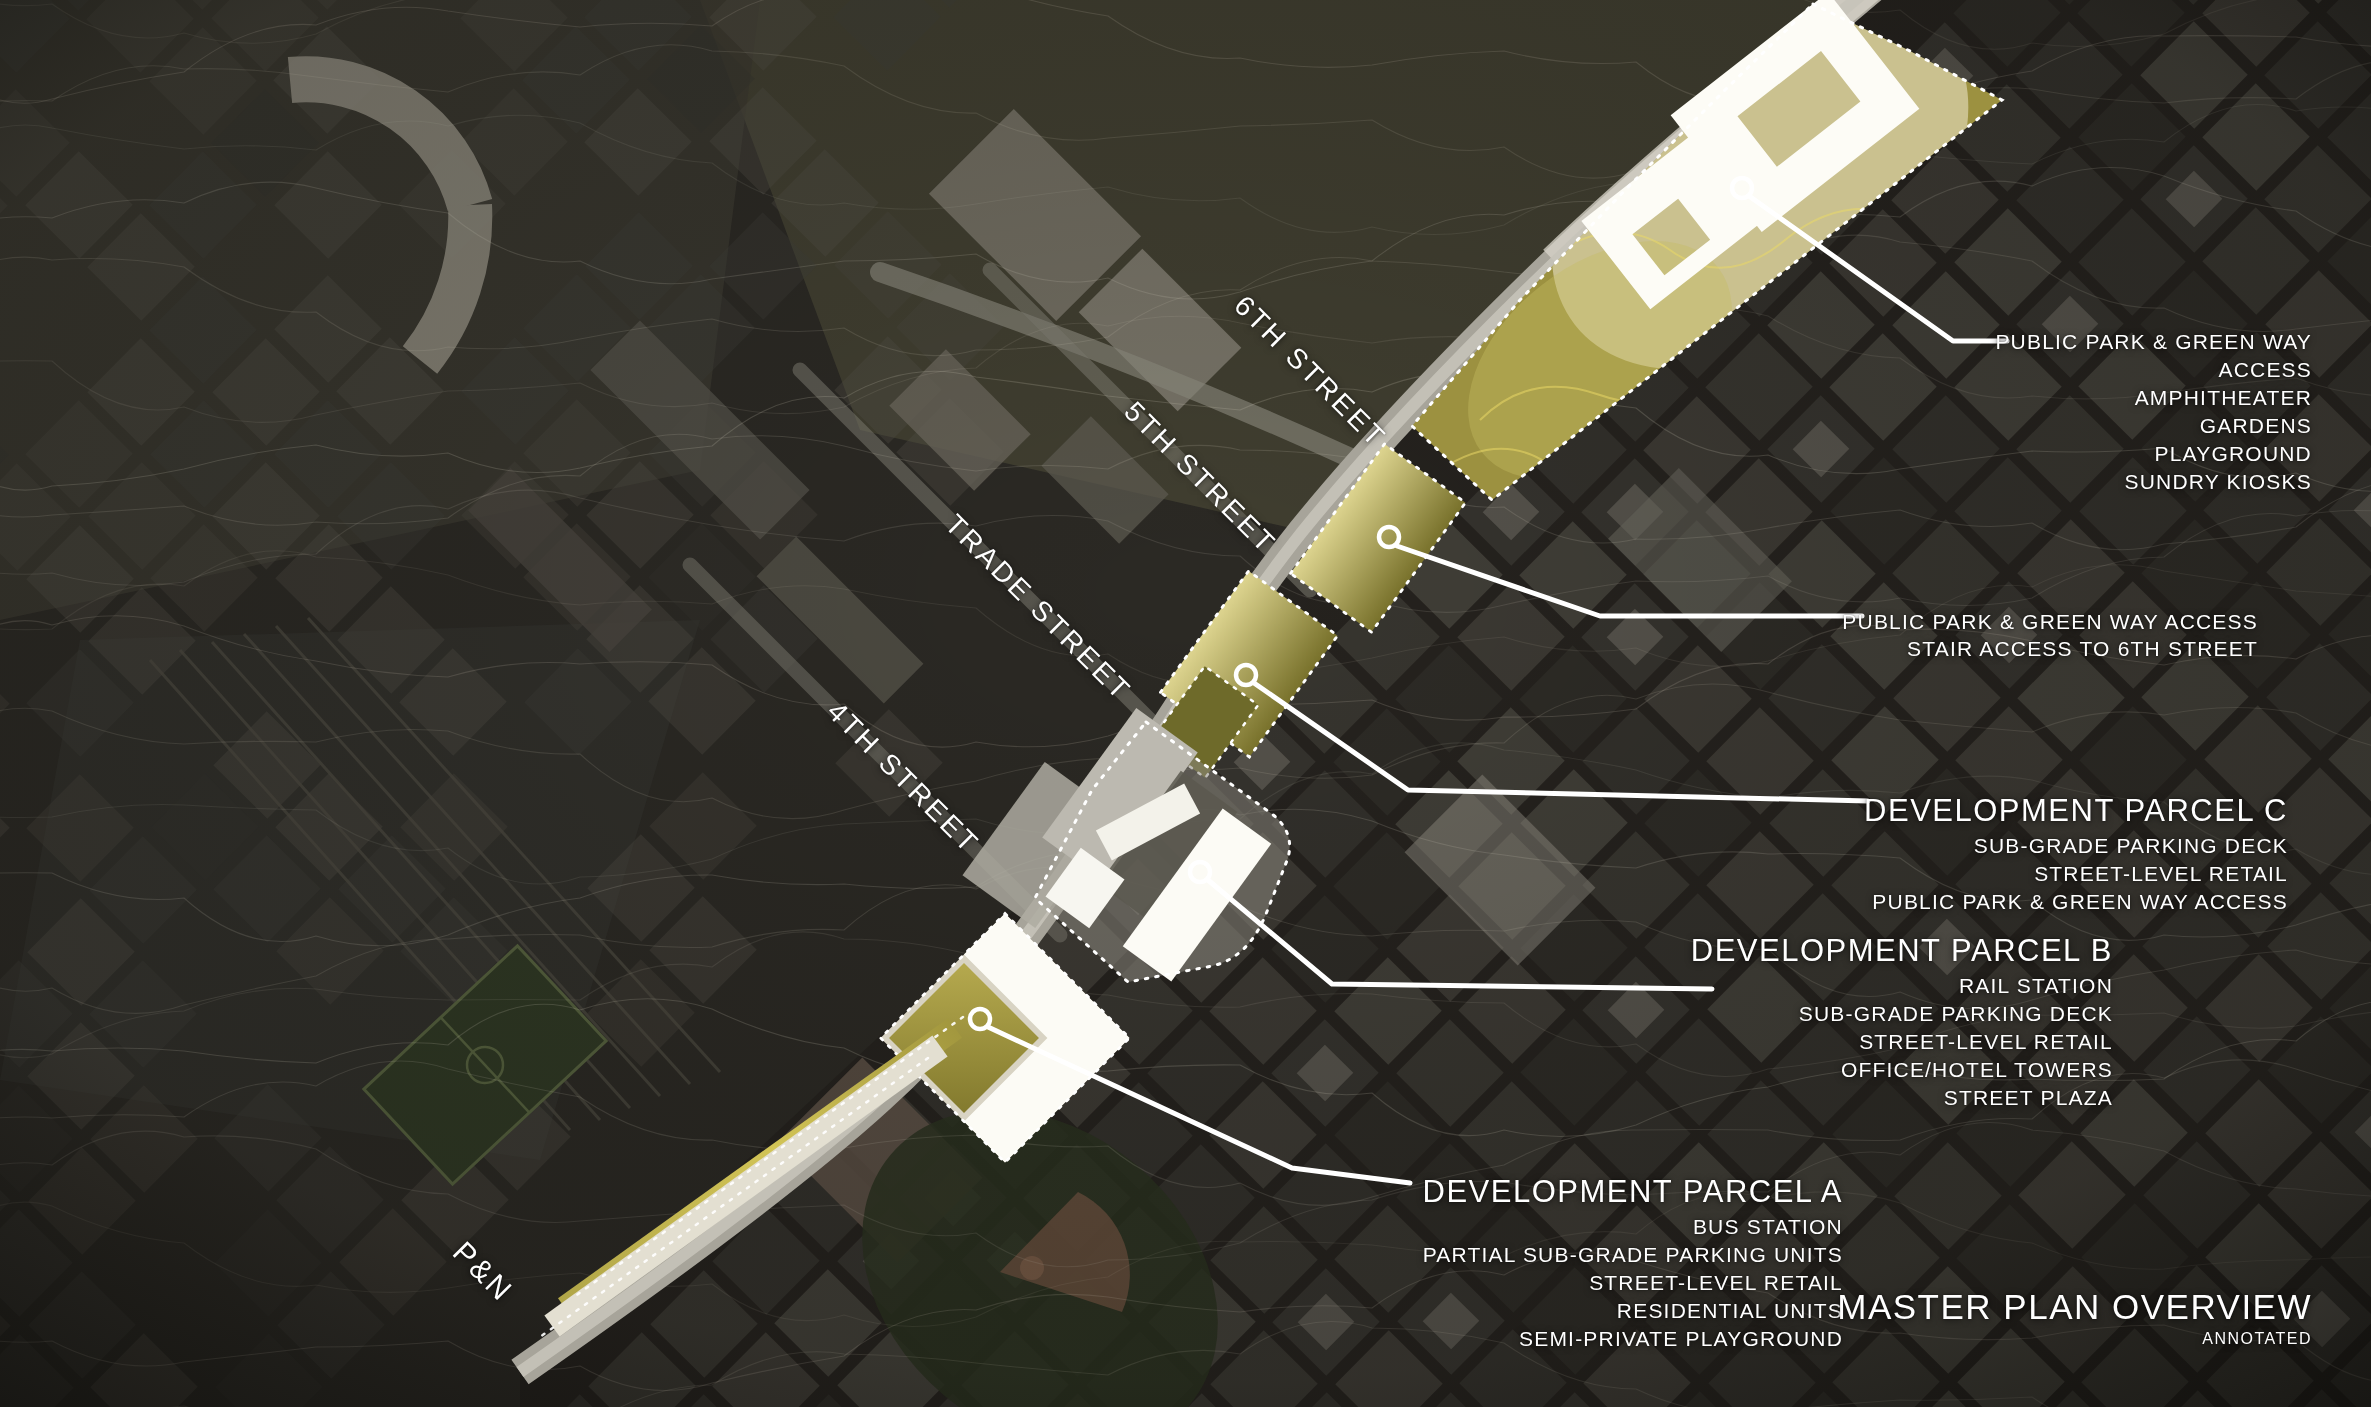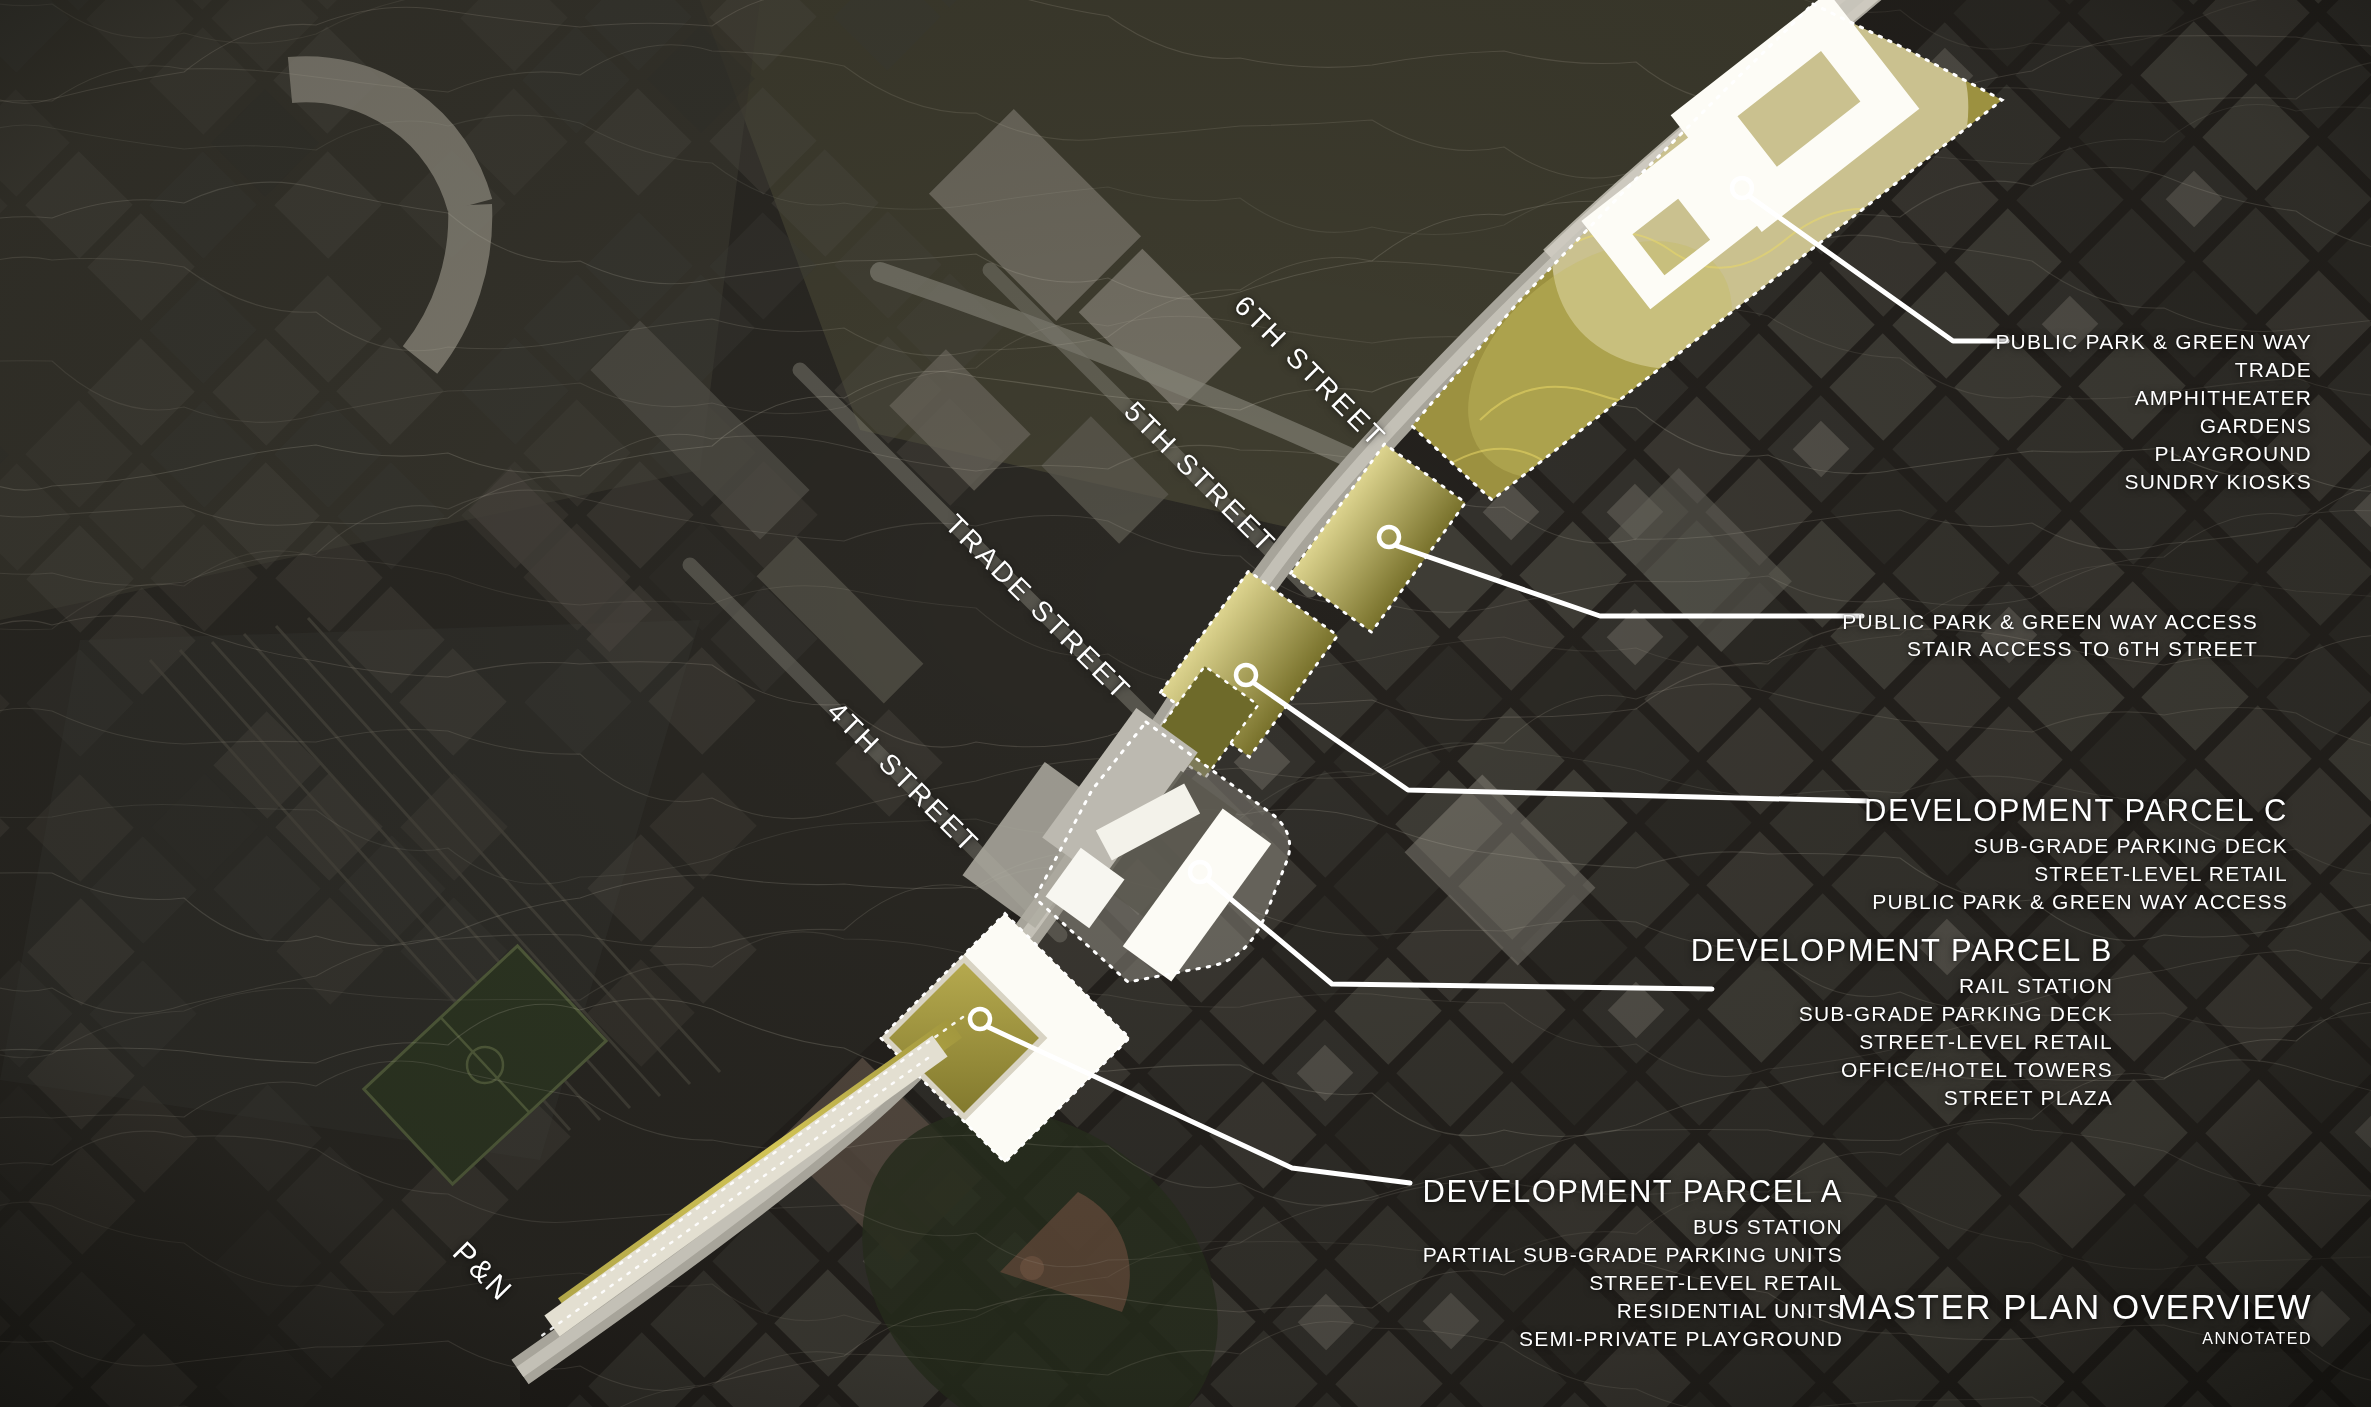--- a/index.html
+++ b/index.html
@@ -592,21 +592,21 @@
 </svg>
 
 <div class="street txt" style="left:1310px;top:372px;"><span>6TH STREET</span></div>
 <div class="street txt" style="left:1200px;top:478px;"><span>5TH STREET</span></div>
 <div class="street txt" style="left:1038px;top:608px;"><span>TRADE STREET</span></div>
 <div class="street txt" style="left:903px;top:778px;"><span>4TH STREET</span></div>
 <div class="street txt big" style="left:483px;top:1272px;"><span>P&amp;N</span></div>
 
 <div class="ann txt" style="right:59px;top:328px;">
   <span>PUBLIC PARK &amp; GREEN WAY</span>
-  <span>TRADE</span>
+  <span>ACCESS</span>
   <span>AMPHITHEATER</span>
   <span>GARDENS</span>
   <span>PLAYGROUND</span>
   <span>SUNDRY KIOSKS</span>
 </div>
 
 <div class="ann txt" style="right:113px;top:608px;line-height:27px;">
   <span>PUBLIC PARK &amp; GREEN WAY ACCESS</span>
   <span>STAIR ACCESS TO 6TH STREET</span>
 </div>

